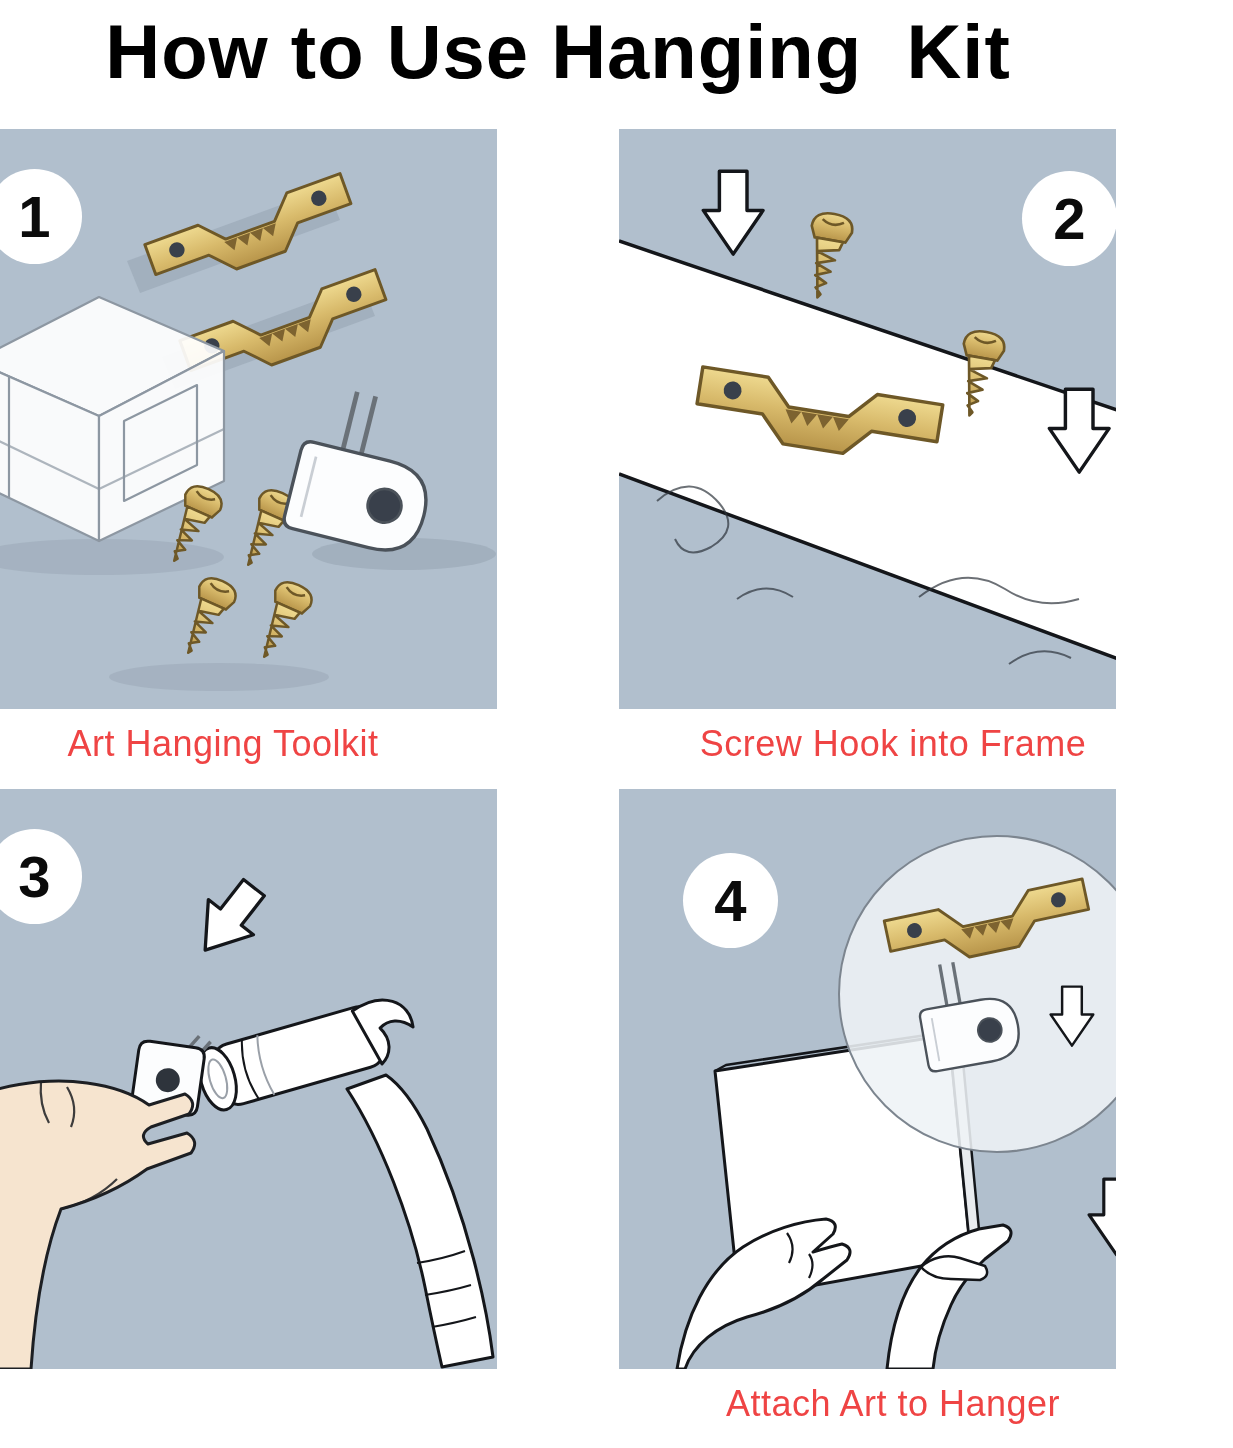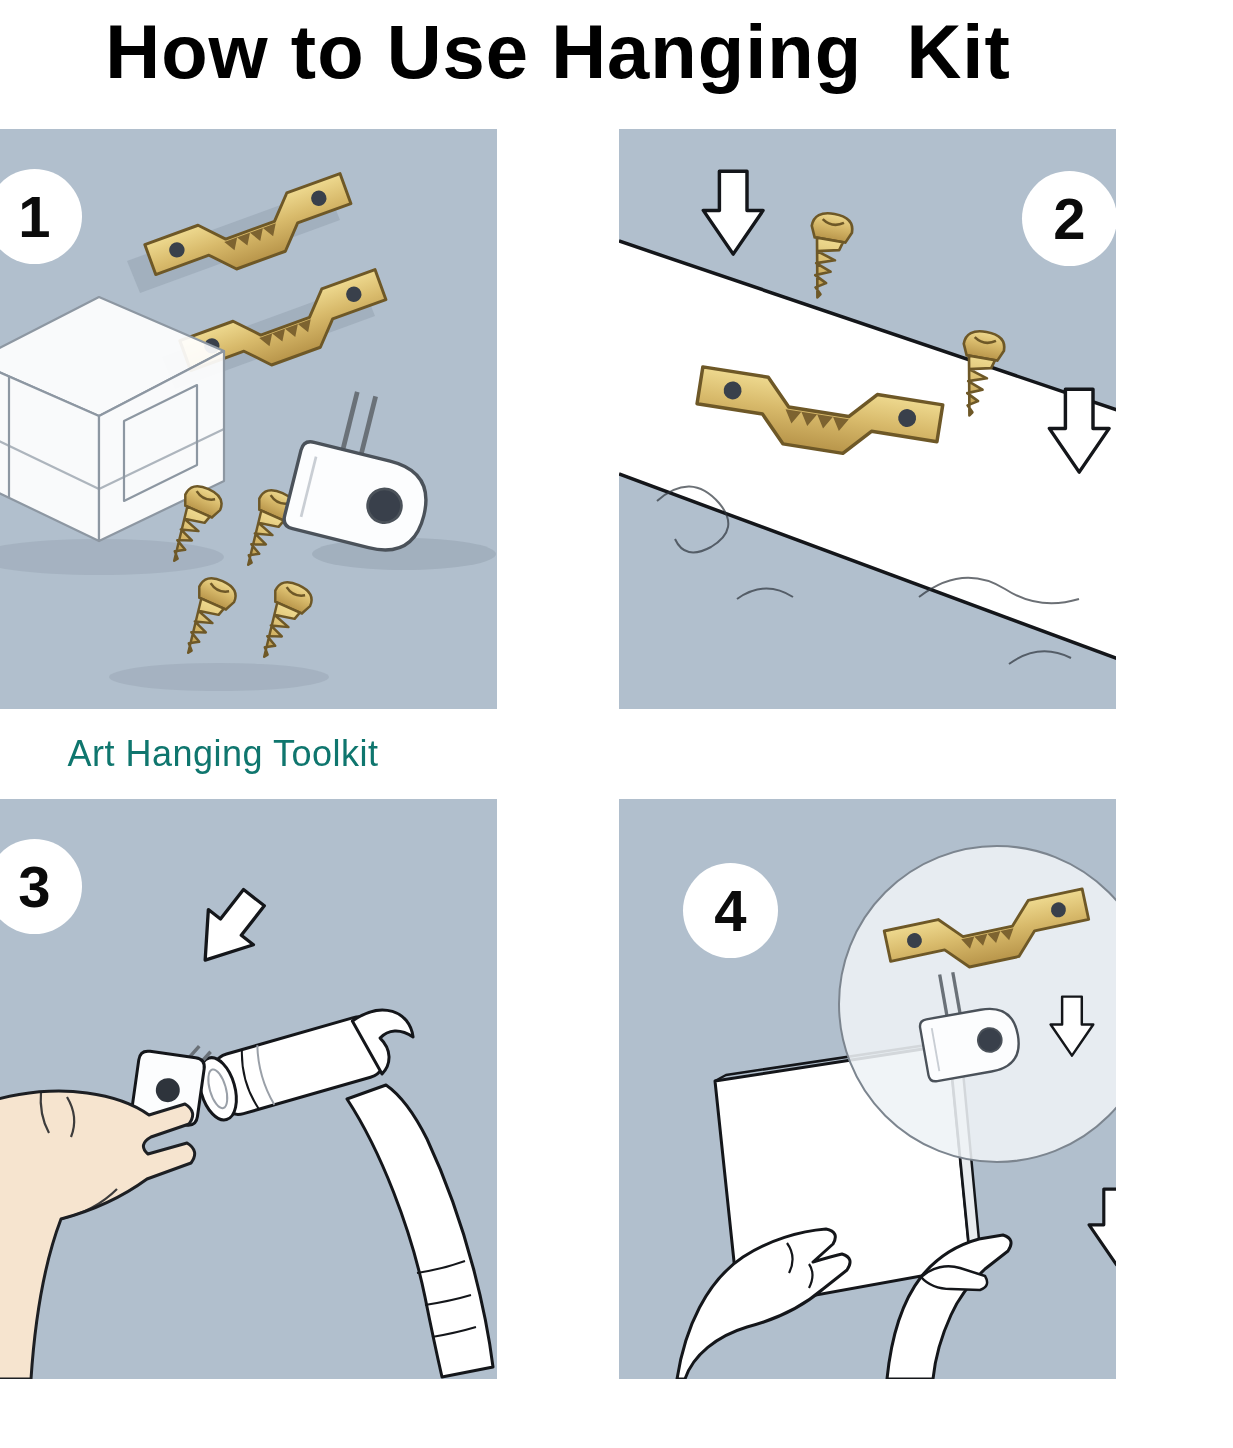--- a/index.html
+++ b/index.html
@@ -23,21 +23,21 @@
   .panel svg { display:block; width:100%; height:100%; }
   .badge {
     position:absolute; width:95px; height:95px; border-radius:50%;
     background:#fff; display:flex; align-items:center; justify-content:center;
     font-size:58px; font-weight:700; color:#0b0b0b;
   }
   .badge-tl { left:38px; top:40px; }
   .badge-tr { right:50px; top:42px; }
   .badge-p4 { left:64px; top:64px; }
   .caption {
-    margin-top:24px; font-size:36px; font-weight:400; color:#0f766e;
+    margin-top:14px; font-size:36px; font-weight:400; color:#ef4444;
     letter-spacing:0.5px; text-align:center;
   }
 </style>
 </head>
 <body>
 
 <svg width="0" height="0" style="position:absolute" aria-hidden="true">
   <defs>
     <linearGradient id="brassGrad" x1="0" y1="0" x2="0" y2="1">
       <stop offset="0" stop-color="#eed98f"></stop>
@@ -148,20 +148,21 @@
               <use href="#arrowDown"></use>
             </g>
           <g transform="translate(428,258) scale(1.15)">
               <use href="#arrowDown"></use>
             </g>
         </svg>
         <div class="badge badge-tr">
           <span>2</span>
         </div>
       </div>
+      <figcaption class="caption">Screw Hook into Frame</figcaption>
     </figure>
 
     <figure class="cell">
       <div class="panel">
         <svg viewBox="0 0 548 580">
           <g transform="translate(282,78) rotate(38) scale(1.1)">
               <use href="#arrowDown"></use>
             </g>
           <g>
             <path d="M398,300 C432,352 462,430 476,498 C482,528 488,556 493,578 L544,568 C538,520 520,430 478,340 C463,310 450,295 437,286 Z" fill="#fff" stroke="#14161a" stroke-width="3" stroke-linejoin="round"></path>
@@ -229,16 +230,17 @@
             <path d="M302,478 C313,468 328,465 341,469 L366,477 Q372,487 361,491 L332,490 C320,490 310,487 302,478 Z" fill="#fff" stroke="#14161a" stroke-width="2.5" stroke-linejoin="round"></path>
           </g>
           <g transform="translate(468,388) scale(1.05)">
               <use href="#arrowDown"></use>
             </g>
         </svg>
         <div class="badge badge-p4">
           <span>4</span>
         </div>
       </div>
+      <figcaption class="caption">Attach Art to Hanger</figcaption>
     </figure>
 
   </div>
 </div>
 
 </body></html>

